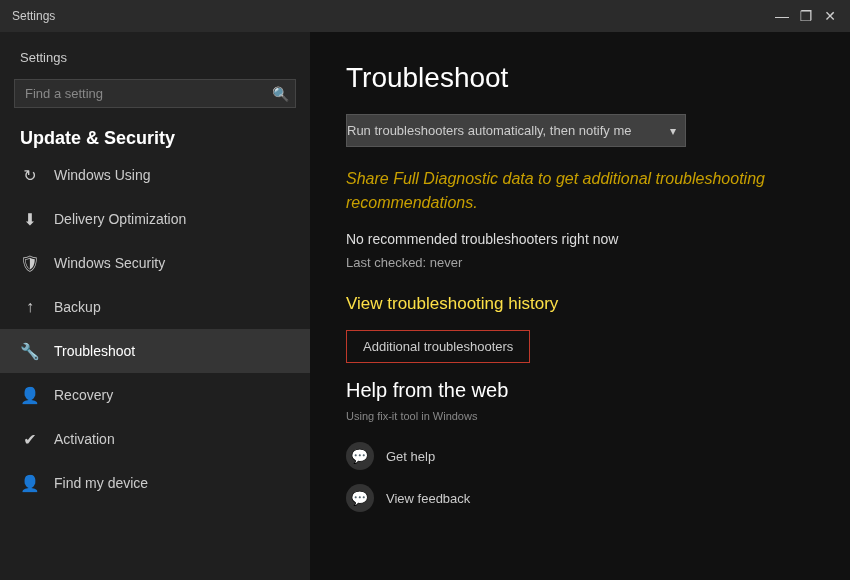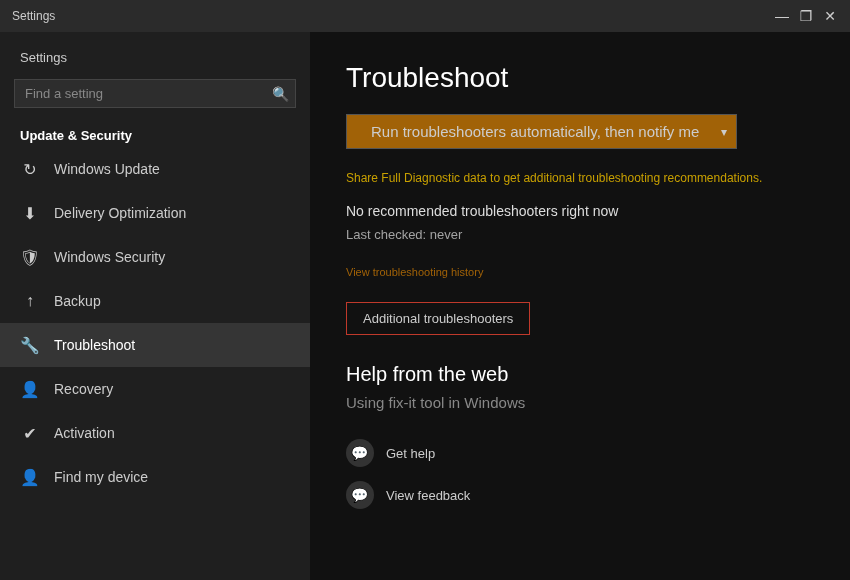--- a/index.html
+++ b/index.html
@@ -88,21 +88,21 @@
       right: 6px;
       background: none;
       border: none;
       color: #aaa;
       font-size: 14px;
       cursor: pointer;
     }
 
     .sidebar-section-label {
       padding: 8px 20px 4px 20px;
-      font-size: 13px;
+      font-size: 18px;
       font-weight: 700;
       color: #fff;
     }
 
     .sidebar-item {
       display: flex;
       align-items: center;
       padding: 12px 20px;
       cursor: pointer;
       gap: 14px;
@@ -134,25 +134,25 @@
     .content-title {
       font-size: 28px;
       font-weight: 300;
       margin-bottom: 20px;
       color: #fff;
     }
     .dropdown-row {
       margin-bottom: 20px;
     }
     .dropdown-select {
-      background: #a16207;
+      background: #404040;
       border: 1px solid #555;
       color: #ccc;
-      padding: 8px 36px 8px 24px;
-      font-size: 15px;
+      padding: 8px 36px 8px 0;
+      font-size: 13px;
       min-width: 340px;
       appearance: none;
       -webkit-appearance: none;
       cursor: pointer;
       outline: none;
       position: relative;
     }
     .dropdown-wrapper {
       position: relative;
       display: inline-block;
@@ -162,64 +162,65 @@
       right: 10px;
       top: 50%;
       transform: translateY(-50%);
       pointer-events: none;
       color: #ccc;
       font-size: 12px;
     }
 
     .diagnostic-link {
       color: #c8a000;
-      font-size: 12px;
+      font-size: 16px;
       margin-bottom: 16px;
       line-height: 1.5;
       cursor: pointer;
+      font-style: italic;
     }
 
     .no-troubleshooters {
       font-size: 14px;
       color: #ddd;
       margin-bottom: 8px;
     }
     .last-checked {
       font-size: 13px;
       color: #a3a3a3;
       margin-bottom: 24px;
     }
 
     .view-history-link {
-      font-size: 11px;
-      color: #a16207;
-      cursor: pointer;
-      margin-bottom: 24px;
+      font-size: 17px;
+      color: #fde047;
+      cursor: pointer;
+      margin-bottom: 16px;
     }
 
     .additional-btn {
       display: inline-block;
       border: 1px solid #c0392b;
       padding: 8px 16px;
       font-size: 13px;
       color: #ccc;
       cursor: pointer;
-      margin-bottom: 28px;
+      margin-bottom: 16px;
     }
 
     .help-title {
       font-size: 20px;
       font-weight: 300;
       margin-bottom: 8px;
       color: #fff;
     }
     .using-fixit {
-      font-size: 15px;
+      font-size: 11px;
       color: #888;
-      margin-bottom: 28px;
+      margin-bottom: 20px;
     }
 
     .help-item {
       display: flex;
       align-items: center;
       gap: 12px;
       margin-bottom: 14px;
       cursor: pointer;
       color: #ccc;
       font-size: 13px;
@@ -254,21 +255,21 @@
     <div class="sidebar-header">Settings</div>
     <div class="search-box">
       <input class="search-input" type="text" placeholder="Find a setting" style="">
       <button class="search-icon-btn">🔍</button>
     </div>
     <div class="sidebar-section-label">Update &amp; Security</div>
 
     <div id="sidebar-items-container">
         <div class="sidebar-item">
           <span class="sidebar-icon">↻</span>
-          <span>Windows Update</span>
+          <span>Windows Using</span>
         </div>
         <div class="sidebar-item">
           <span class="sidebar-icon">⬇</span>
           <span>Delivery Optimization</span>
         </div>
         <div class="sidebar-item">
           <span class="sidebar-icon">🛡</span>
           <span>Windows Security</span>
         </div>
         <div class="sidebar-item">

